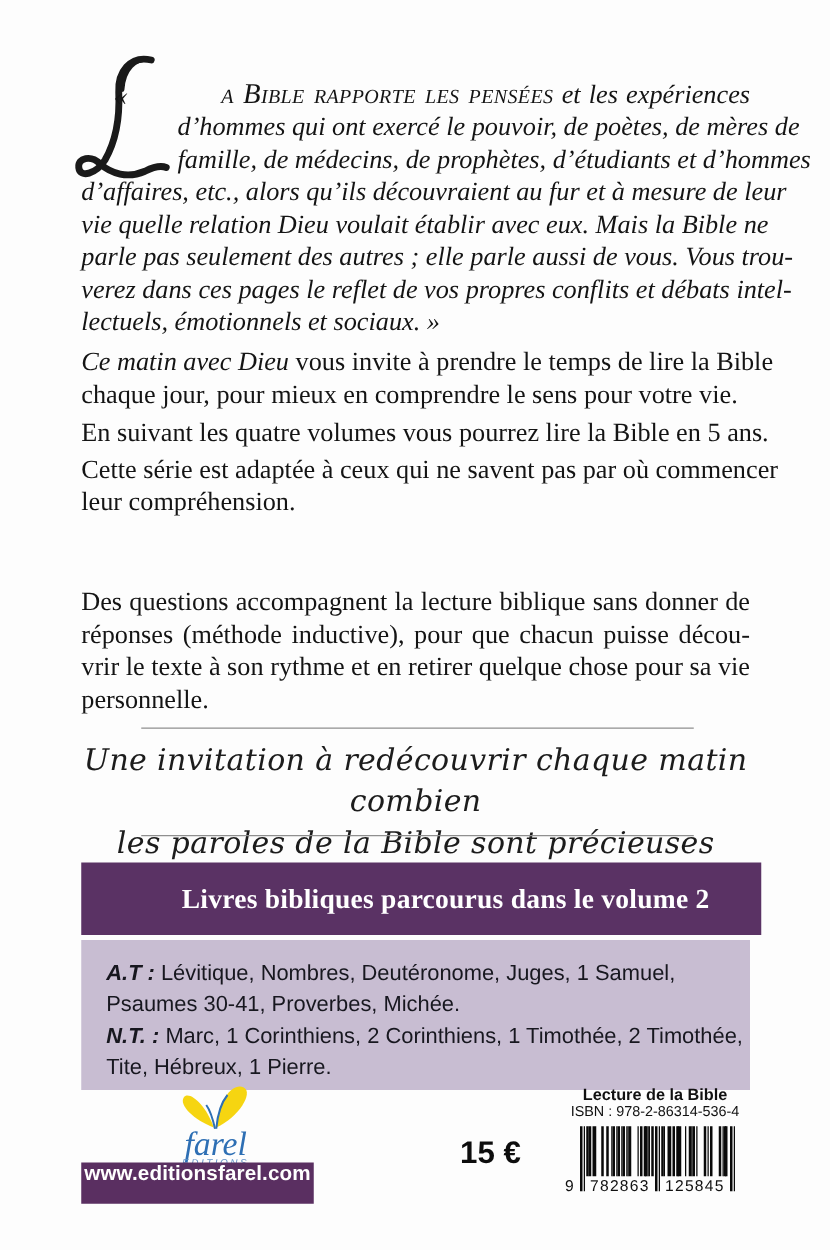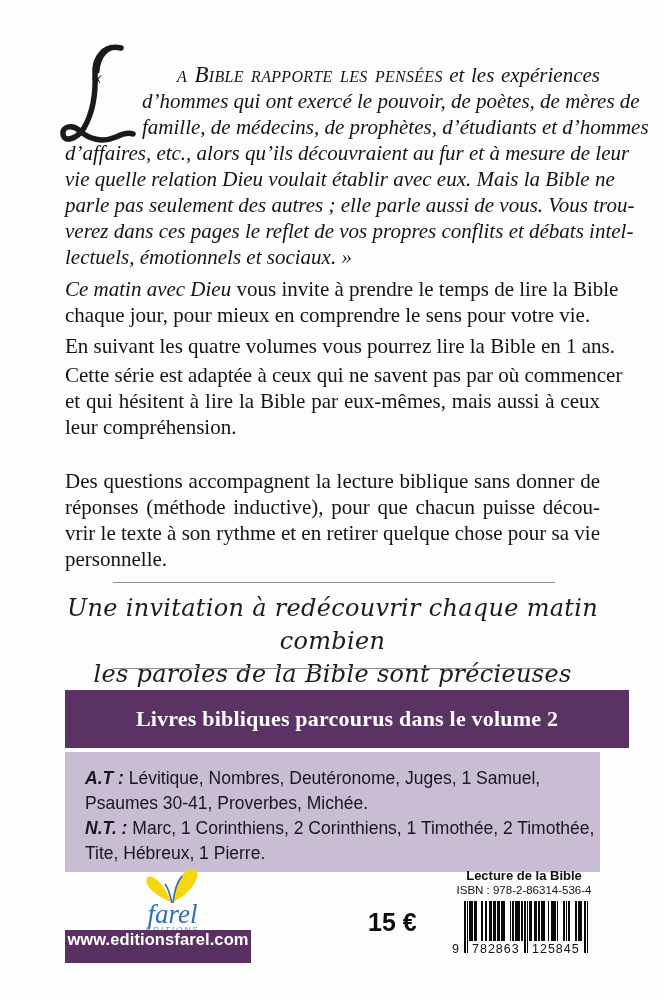--- a/index.html
+++ b/index.html
@@ -25,22 +25,22 @@
   .pline.last{text-align-last:left;}
   .p2{top:276px;} .p3{top:333px;} .p4{top:362px;} .p5{top:468px;}
   .lead-italic{font-style:italic;}
   
   .rule{position:absolute;left:113px;width:442px;height:1px;background:#8f8f8f;}
   .r1{top:582px;} .r2{top:668px;}
   .script-quote{position:absolute;left:65px;top:592px;width:535px;text-align:center;
                 font-style:italic;font-size:24px;line-height:33px;color:#1c1c1c;
                 font-family:"DejaVu Serif", cursive, serif;letter-spacing:.3px;}
   
-  .books-header{position:absolute;left:65px;top:690px;width:564px;height:58px;
-                display:flex;align-items:center;justify-content:center;}
+  .books-header{position:absolute;left:65px;top:690px;width:505px;height:58px;
+                display:flex;align-items:center;justify-content:center;padding-left:39px;}
   .books-title{color:#ffffff;font-weight:bold;font-size:22px;letter-spacing:.2px;}
   .books-body{position:absolute;left:65px;top:752px;width:535px;height:120px;
               font-family:"Liberation Sans", sans-serif;font-size:17.5px;
               line-height:25px;color:#17171f;padding:14px 0 0 20px;box-sizing:border-box;}
   .bold{font-weight:bold;font-style:italic;}
   
   .logo{position:absolute;left:120px;top:866px;width:105px;text-align:center;}
   .logo-name{color:#2e6fb4;font-size:27px;font-style:italic;line-height:20px;
              font-family:"Liberation Serif", serif;margin-top:-6px;}
   .logo-sub{color:#5f8fc4;font-size:8px;font-style:italic;letter-spacing:2px;
@@ -84,26 +84,25 @@
     <div class="qline">verez dans ces pages le reflet de vos propres conflits et débats intel-</div>
     <div class="qline last">lectuels, émotionnels et sociaux. »</div>
   </div>
 
   <div class="para p2">
     <div class="pline"><span class="lead-italic">Ce matin avec Dieu</span><span> vous invite à prendre le temps de lire la Bible</span></div>
     <div class="pline last">chaque jour, pour mieux en comprendre le sens pour votre vie.</div>
   </div>
 
   <div class="para p3">
-    <div class="pline last">En suivant les quatre volumes vous pourrez lire la Bible en 1 ans.</div>
+    <div class="pline last">En suivant les quatre volumes vous pourrez lire la Bible en 5 ans.</div>
   </div>
 
   <div class="para p4">
     <div class="pline">Cette série est adaptée à ceux qui ne savent pas par où commencer</div>
-    <div class="pline">et qui hésitent à lire la Bible par eux-mêmes, mais aussi à ceux</div>
     <div class="pline last">leur compréhension.</div>
   </div>
 
   <div class="para p5">
     <div class="pline">Des questions accompagnent la lecture biblique sans donner de</div>
     <div class="pline">réponses (méthode inductive), pour que chacun puisse décou-</div>
     <div class="pline">vrir le texte à son rythme et en retirer quelque chose pour sa vie</div>
     <div class="pline last">personnelle.</div>
   </div>
 

